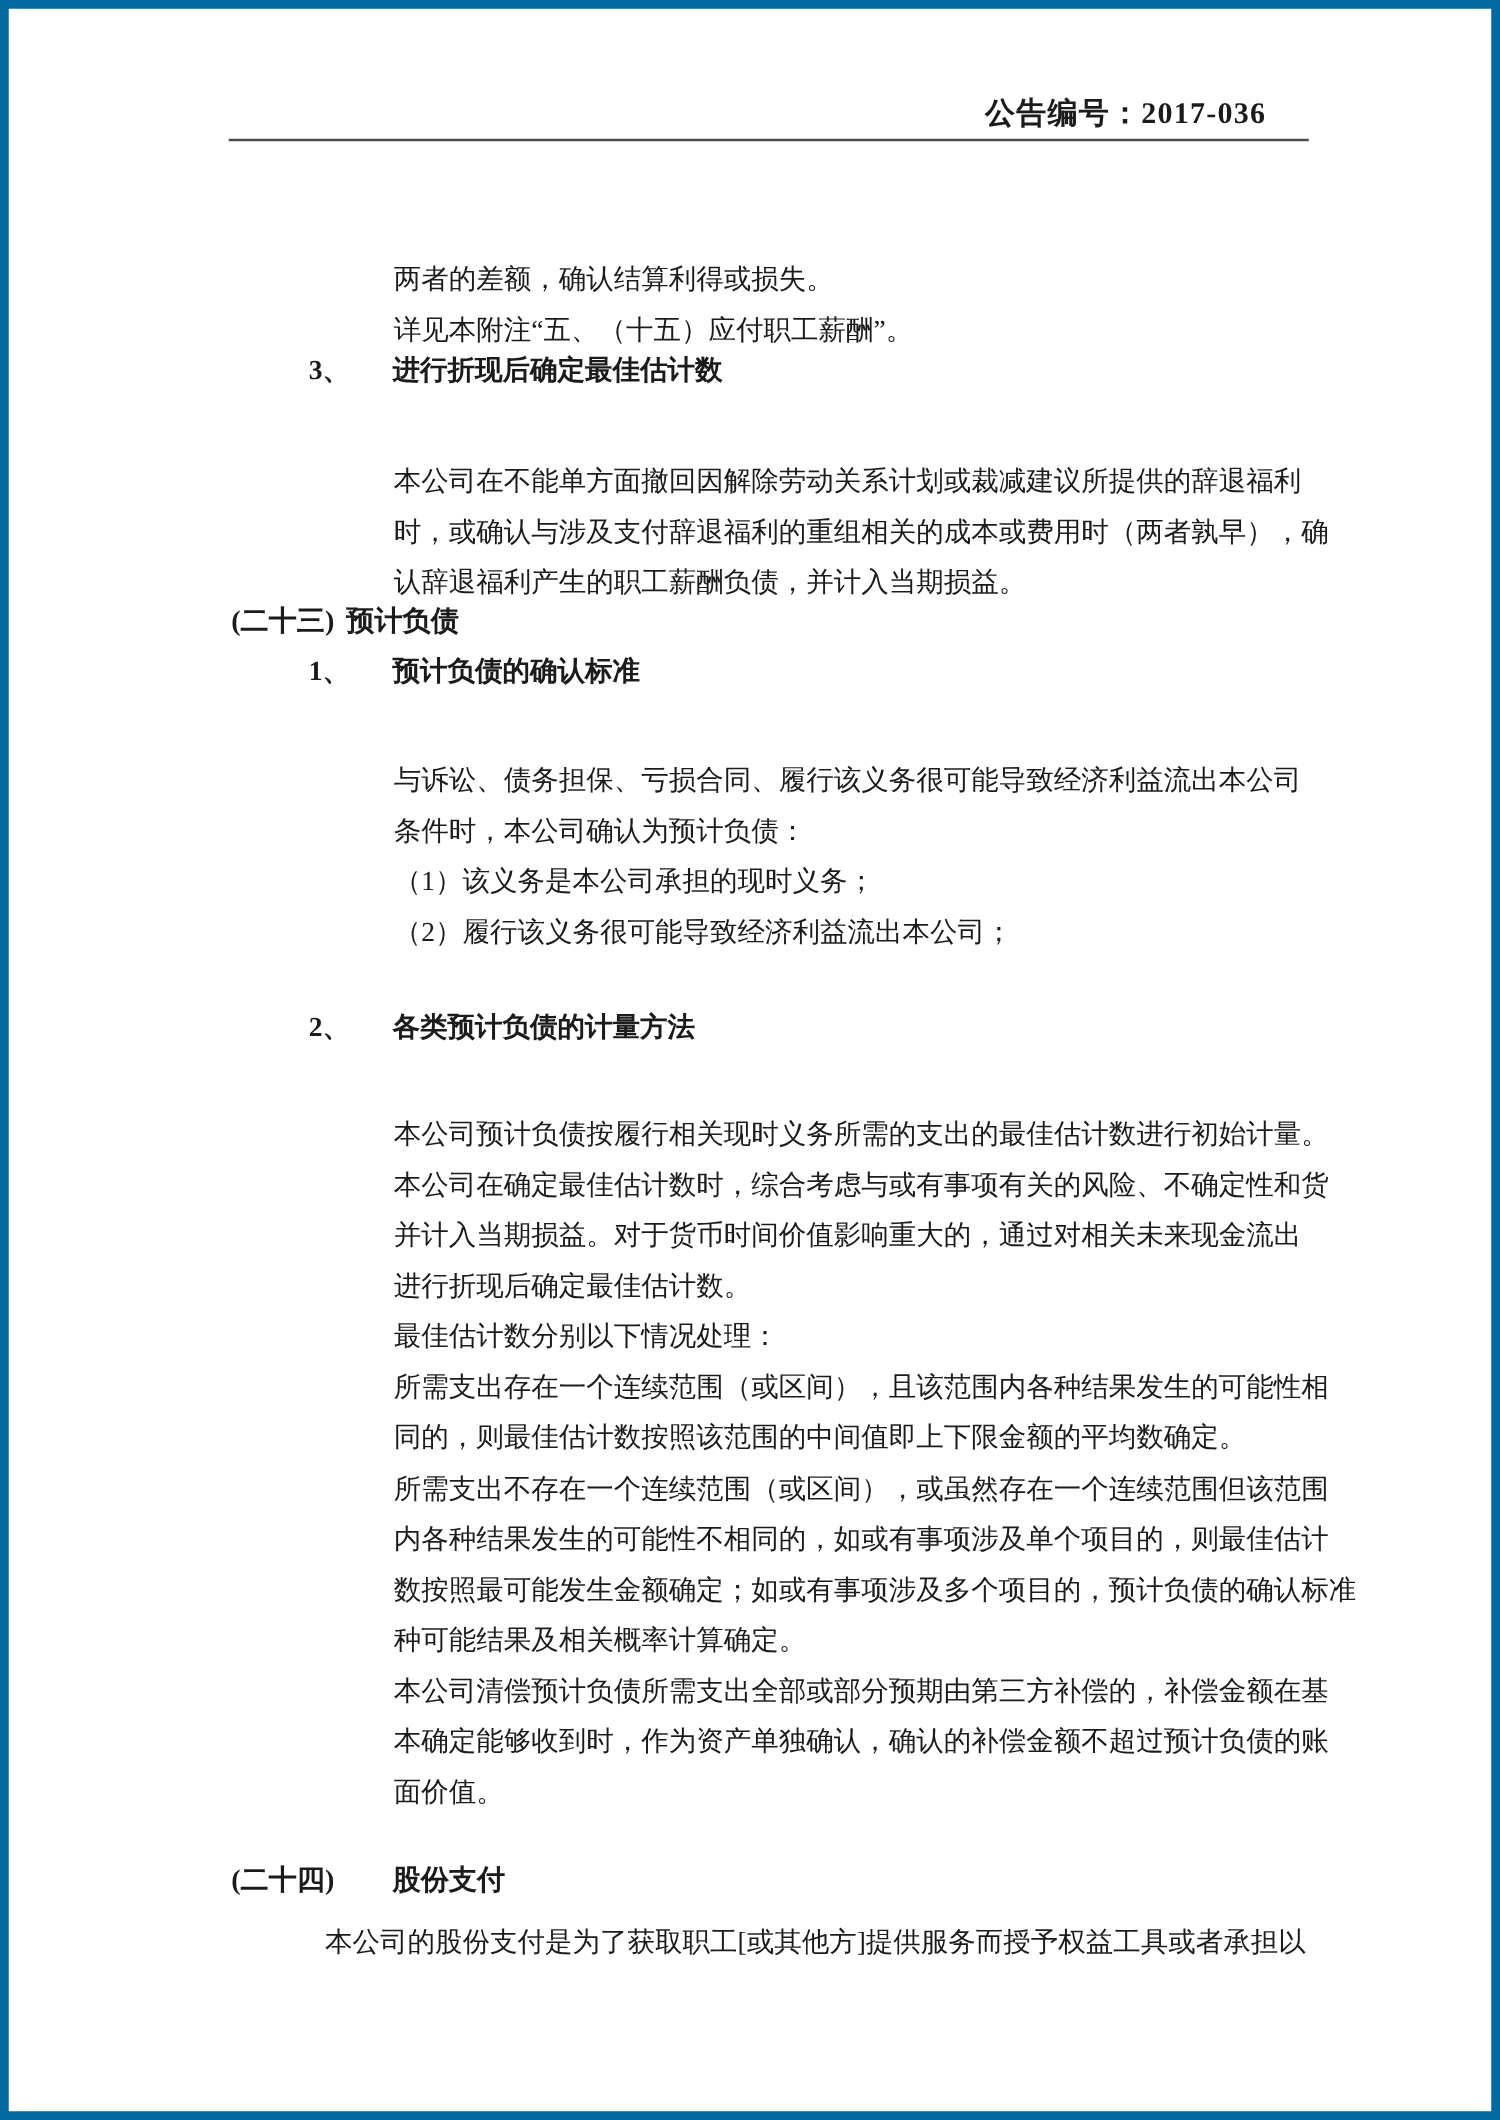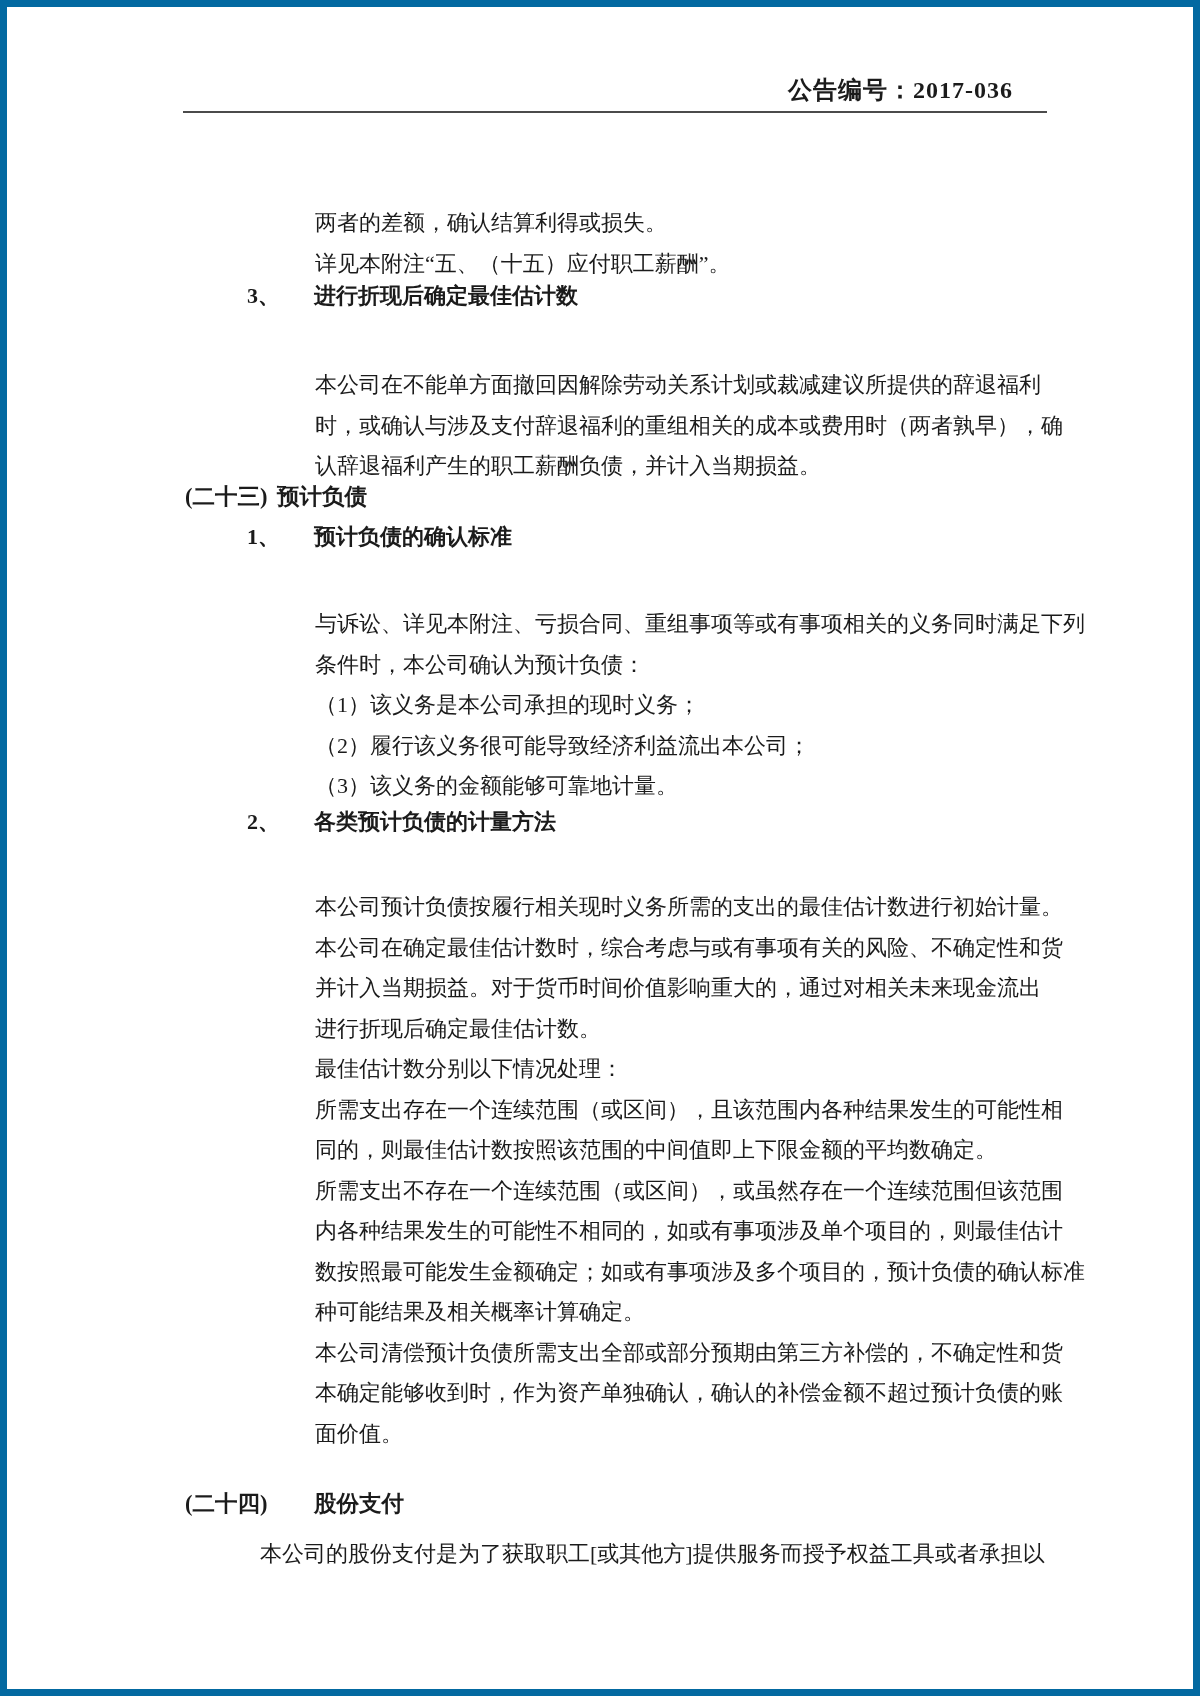--- a/index.html
+++ b/index.html
@@ -65,44 +65,43 @@
 
   <div class="sechead" style="top:470px">
     <span class="sec-label-23">(二十三)</span><span class="ttl">预计负债</span>
   </div>
 
   <div class="subhead" style="top:510px">
     <span class="num">1、</span><span class="ttl">预计负债的确认标准</span>
   </div>
 
   <div class="para" style="top:551px">
-    <div class="ln">与诉讼、详见本附注、亏损合同、重组事项等或有事项相关的义务同时满足下列</div>
+    <div class="ln">与诉讼、债务担保、亏损合同、履行该义务很可能导致经济利益流出本公司</div>
     <div class="ln">条件时，本公司确认为预计负债：</div>
     <div class="ln">（1）该义务是本公司承担的现时义务；</div>
     <div class="ln">（2）履行该义务很可能导致经济利益流出本公司；</div>
-    <div class="ln">（3）该义务的金额能够可靠地计量。</div>
   </div>
 
   <div class="subhead" style="top:795px">
     <span class="num">2、</span><span class="ttl">各类预计负债的计量方法</span>
   </div>
 
   <div class="para" style="top:834px">
     <div class="ln">本公司预计负债按履行相关现时义务所需的支出的最佳估计数进行初始计量。</div>
     <div class="ln">本公司在确定最佳估计数时，综合考虑与或有事项有关的风险、不确定性和货</div>
     <div class="ln">并计入当期损益。对于货币时间价值影响重大的，通过对相关未来现金流出</div>
     <div class="ln">进行折现后确定最佳估计数。</div>
     <div class="ln">最佳估计数分别以下情况处理：</div>
     <div class="ln">所需支出存在一个连续范围（或区间），且该范围内各种结果发生的可能性相</div>
     <div class="ln">同的，则最佳估计数按照该范围的中间值即上下限金额的平均数确定。</div>
     <div class="ln">所需支出不存在一个连续范围（或区间），或虽然存在一个连续范围但该范围</div>
     <div class="ln">内各种结果发生的可能性不相同的，如或有事项涉及单个项目的，则最佳估计</div>
     <div class="ln">数按照最可能发生金额确定；如或有事项涉及多个项目的，预计负债的确认标准</div>
     <div class="ln">种可能结果及相关概率计算确定。</div>
-    <div class="ln">本公司清偿预计负债所需支出全部或部分预期由第三方补偿的，不确定性和货</div>
+    <div class="ln">本公司清偿预计负债所需支出全部或部分预期由第三方补偿的，补偿金额在基</div>
     <div class="ln">本确定能够收到时，作为资产单独确认，确认的补偿金额不超过预计负债的账</div>
     <div class="ln">面价值。</div>
   </div>
 
   <div class="sechead" style="top:1477px">
     <span class="sec-label-24">(二十四)</span><span class="ttl">股份支付</span>
   </div>
 
   <div class="para indent24" style="top:1481px">
     <div class="ln">本公司的股份支付是为了获取职工[或其他方]提供服务而授予权益工具或者承担以</div>

